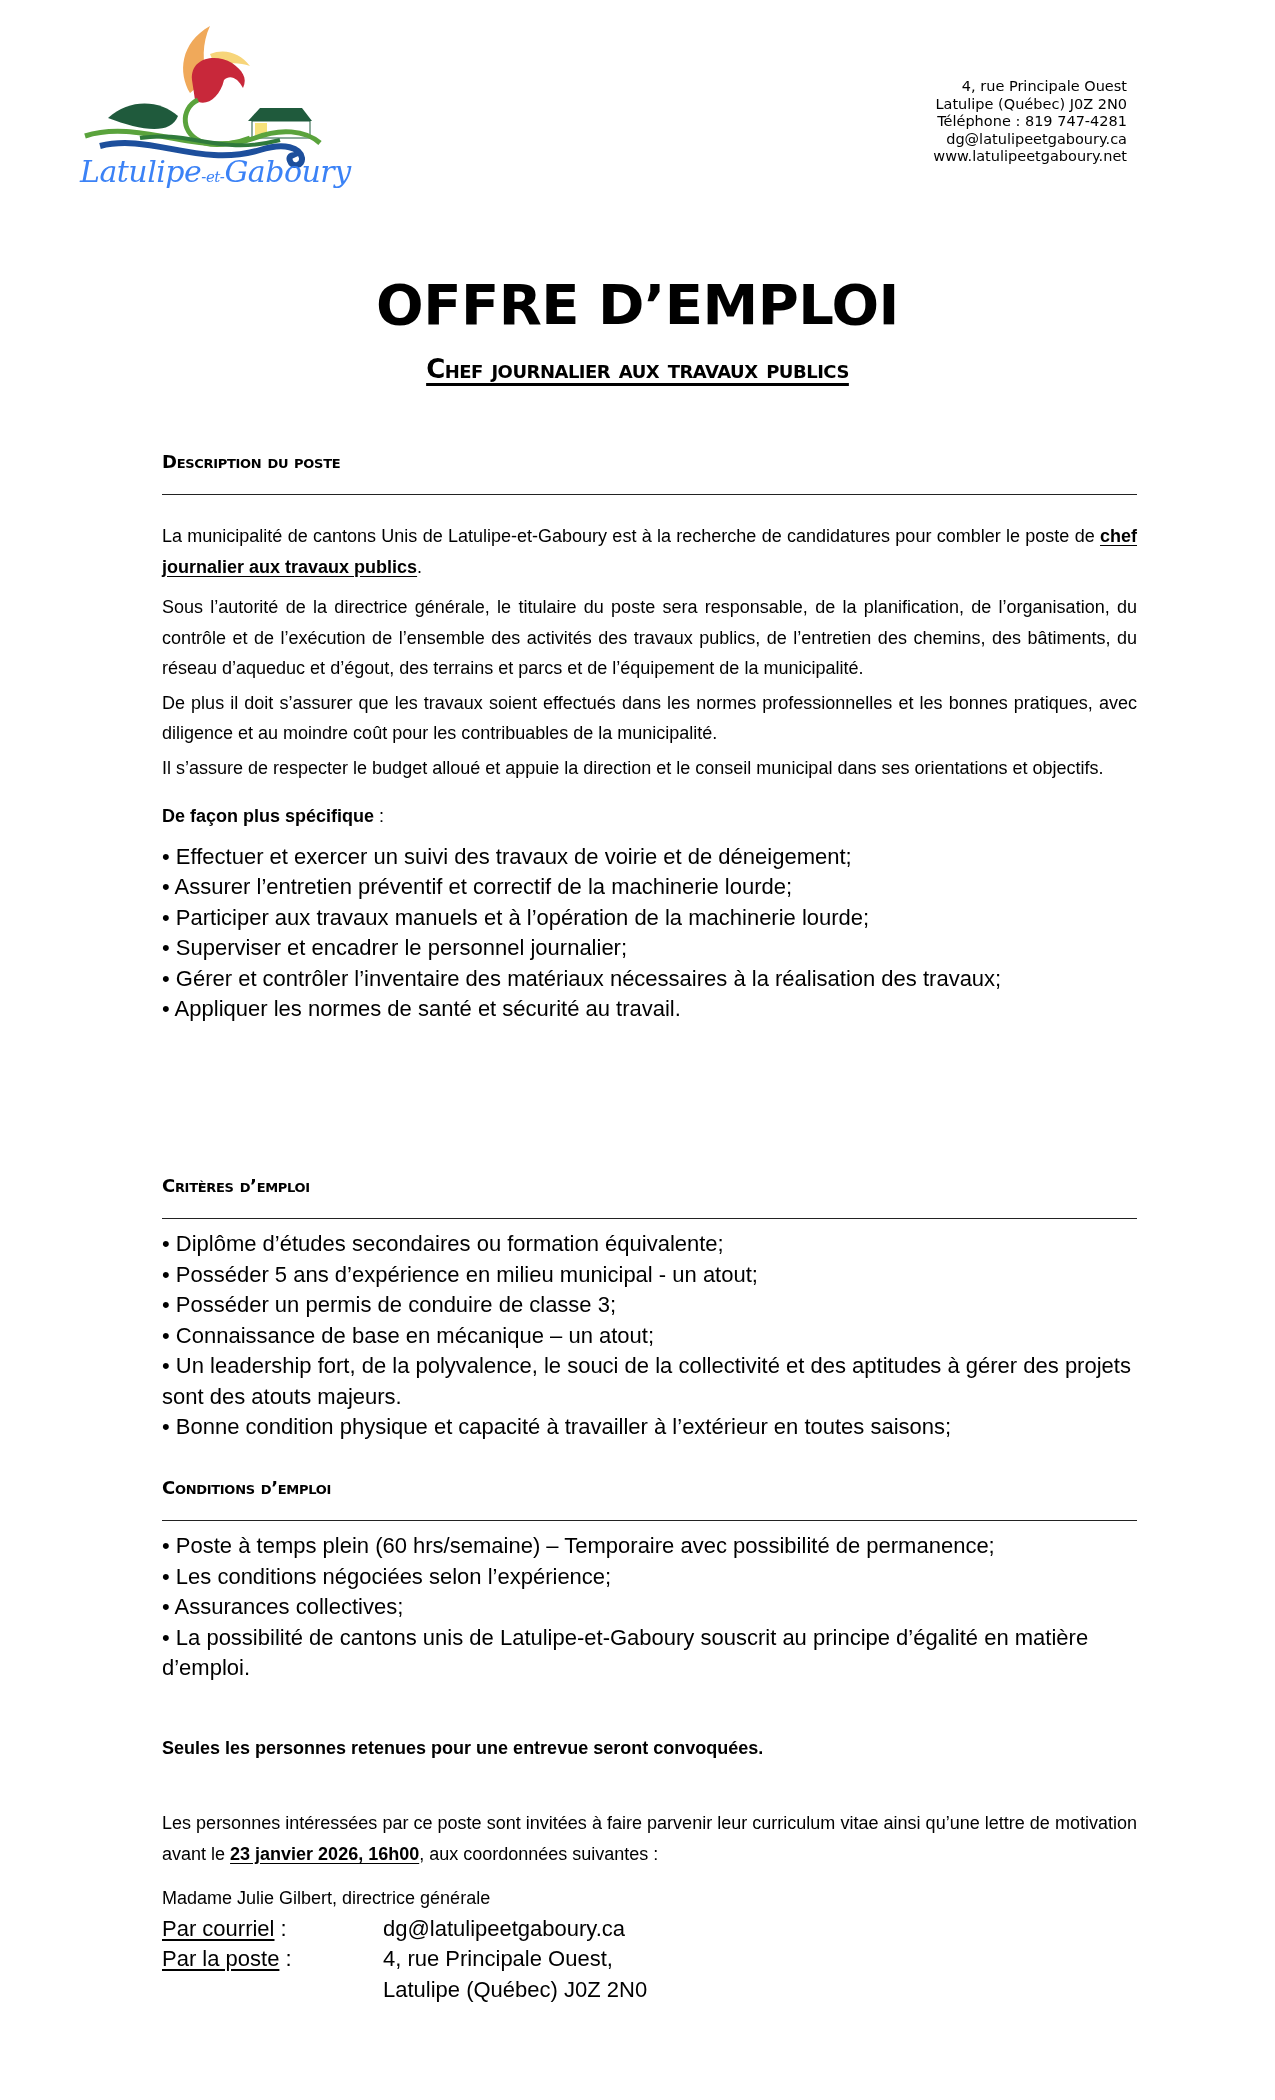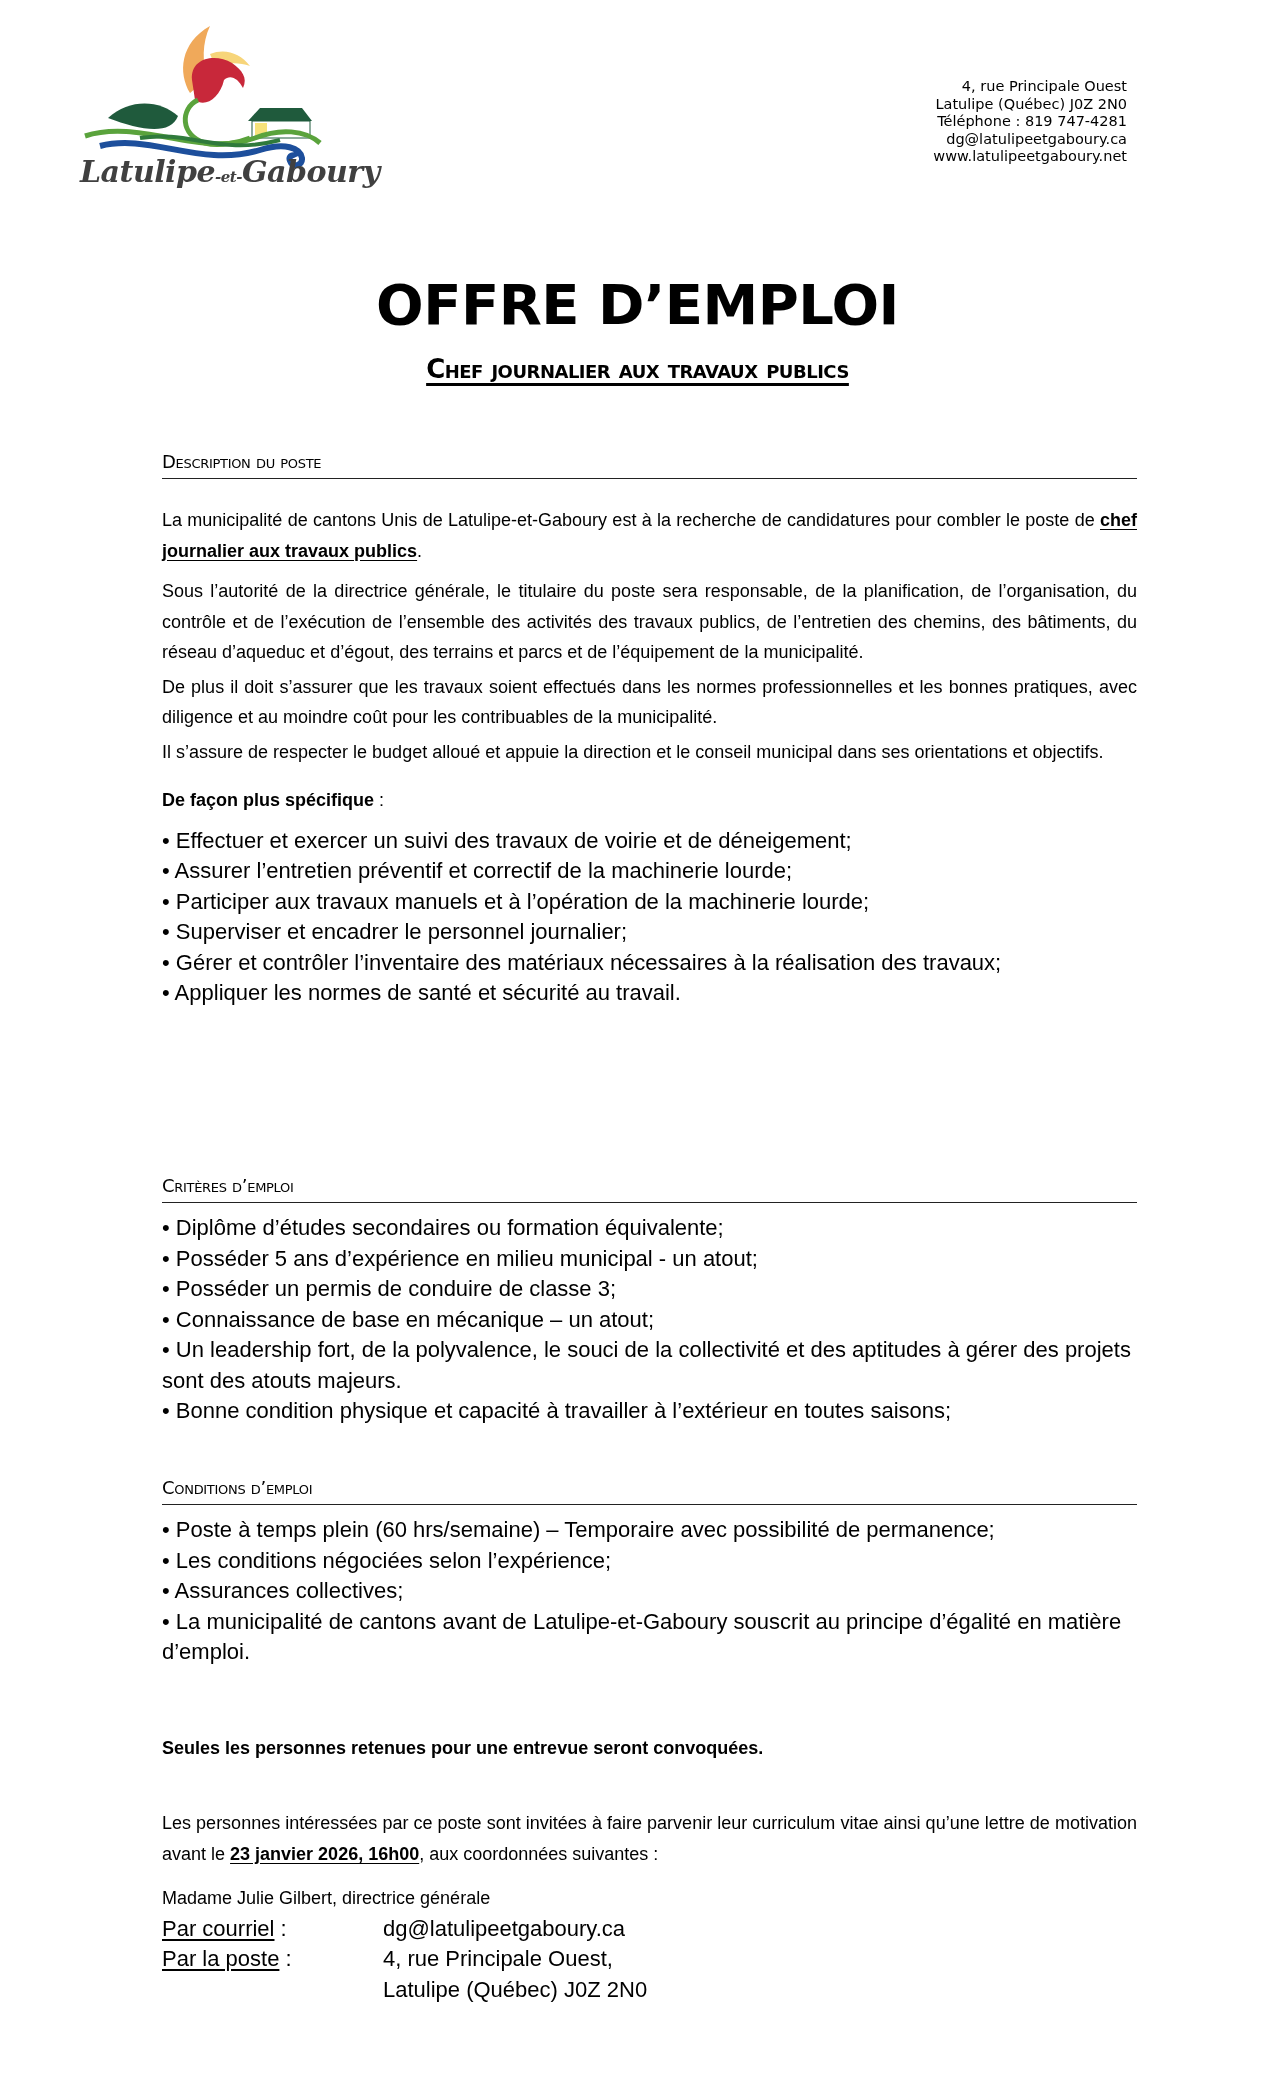--- a/index.html
+++ b/index.html
@@ -2,37 +2,37 @@
 <html><head>
 <meta charset="utf-8">
 <style>
   html, body { margin: 0; padding: 0; background: #ffffff; }
   body { width: 1275px; height: 2100px; position: relative; overflow: hidden;
          font-family: "Liberation Sans", sans-serif; color: #000; }
   .page { position: absolute; left: 0; top: 0; width: 1275px; height: 2100px; background: #fff; }
 
   .logo { position: absolute; left: 80px; top: 18px; width: 265px; height: 190px; }
   .logo-text { position: absolute; left: 0; top: 136px; width: 265px; text-align: center;
-               font-family: "DejaVu Serif", serif; font-style: italic; color: #404040;
-               font-size: 30px; letter-spacing: -0.5px; white-space: nowrap; font-weight: bold; }
+               font-family: "DejaVu Serif", serif; font-style: italic; color: #3b82f6;
+               font-size: 30px; letter-spacing: -0.5px; white-space: nowrap; }
   .logo-text .small { font-size: 15px; }
 
   .address { position: absolute; right: 148px; top: 78px; text-align: right;
              font-family: "DejaVu Sans", sans-serif; font-size: 14.5px; line-height: 17.6px; }
 
   .title { position: absolute; left: 0; width: 1275px; top: 272px; text-align: center;
            font-family: "DejaVu Sans", sans-serif; font-weight: bold; font-size: 56px; letter-spacing: -0.5px; }
   .subtitle { position: absolute; left: 0; width: 1275px; top: 354px; text-align: center;
               font-family: "DejaVu Sans", sans-serif; font-weight: bold; font-size: 26px; }
   .subtitle span { text-decoration: underline; text-decoration-thickness: 3px; text-underline-offset: 5px;
                    font-variant: small-caps; letter-spacing: -0.5px; }
 
   .content { position: absolute; left: 162px; width: 975px; }
-  .sec-head { font-family: "DejaVu Sans", sans-serif; font-weight: normal; font-size: 18px;
-              font-variant: small-caps; letter-spacing: -0.3px; padding-bottom: 6px;
+  .sec-head { font-family: "DejaVu Sans", sans-serif; font-weight: bold; font-size: 18px;
+              font-variant: small-caps; letter-spacing: -0.3px; padding-bottom: 22px;
               border-bottom: 1.5px solid #222; }
   .para { font-size: 18px; line-height: 30.5px; text-align: justify; margin: 0; }
   .gap { height: 10px; }
   .bold { font-weight: bold; }
   .ul { text-decoration: underline; text-underline-offset: 3px; }
   .bullets { font-size: 22px; line-height: 30.5px; margin: 0; }
   .bullet-item { margin: 0; }
   .contact-row { display: flex; font-size: 22px; line-height: 30.5px; }
   .contact-label { width: 221px; }
 </style>
@@ -111,21 +111,21 @@
     </div>
   </div>
 
   <div class="content" style="top:1477px;">
     <div class="sec-head">Conditions d’emploi</div>
     <div style="height:10px;"></div>
     <div class="bullets">
       <p class="bullet-item">• Poste à temps plein (60 hrs/semaine) – Temporaire avec possibilité de permanence;</p>
       <p class="bullet-item">• Les conditions négociées selon l’expérience;</p>
       <p class="bullet-item">• Assurances collectives;</p>
-      <p class="bullet-item">• La municipalité de cantons avant de Latulipe-et-Gaboury souscrit au principe d’égalité en matière d’emploi.</p>
+      <p class="bullet-item">• La possibilité de cantons unis de Latulipe-et-Gaboury souscrit au principe d’égalité en matière d’emploi.</p>
     </div>
   </div>
 
   <div class="content" style="top:1733px;">
     <p class="para bold">Seules les personnes retenues pour une entrevue seront convoquées.</p>
   </div>
 
   <div class="content" style="top:1808px;">
     <p class="para"><span>Les personnes intéressées par ce poste sont invitées à faire parvenir leur curriculum vitae ainsi qu’une lettre de motivation avant le </span><span class="bold ul">23 janvier 2026, 16h00</span><span>, aux coordonnées suivantes :</span></p>
     <div style="height:14px;"></div>

